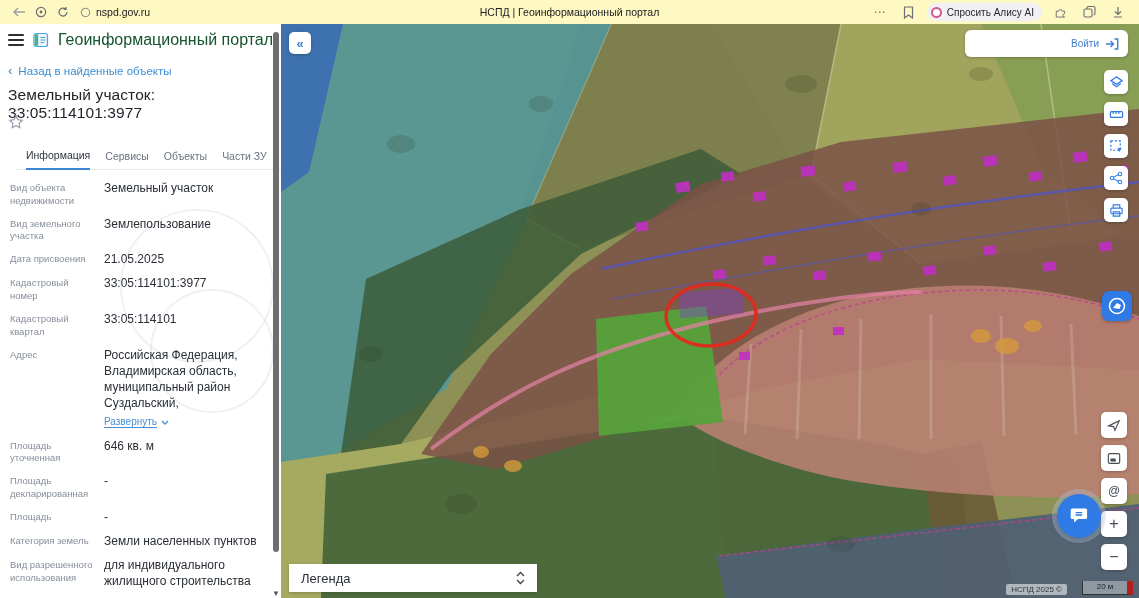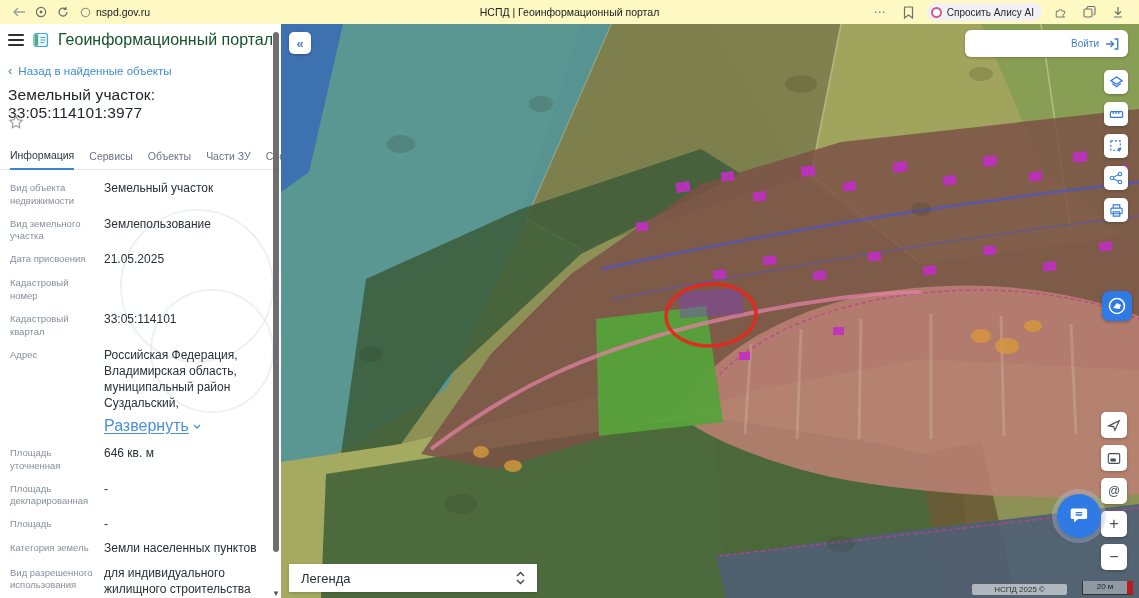--- a/index.html
+++ b/index.html
@@ -21,30 +21,30 @@
   .wm1{width:150px;height:150px;left:120px;top:185px;}
   .wm2{width:120px;height:120px;left:150px;top:265px;}
   .p-head{position:absolute;left:8px;top:7px;display:flex;align-items:center;gap:9px;}
   .burger{width:16px;display:flex;flex-direction:column;gap:3px;cursor:pointer;}
   .burger span{height:2px;background:#2e2e2e;border-radius:1px;}
   .p-title{font-size:16px;color:#14532d;font-weight:400;}
   .back{position:absolute;left:8px;top:40px;display:flex;align-items:center;gap:6px;color:#3e8ed0;font-size:11.5px;cursor:pointer;}
   .back .chev{font-size:13px;line-height:1;}
   .h1{position:absolute;left:8px;top:62px;font-size:15.5px;color:#21252b;font-weight:500;letter-spacing:.1px;}
   .star{position:absolute;left:8px;top:90px;cursor:pointer;}
-  .tabs{position:absolute;left:0;top:120px;width:281px;height:26px;border-bottom:1px solid #e5e8ec;
+  .tabs{position:absolute;left:16px;top:120px;width:281px;height:26px;border-bottom:1px solid #e5e8ec;
         display:flex;align-items:flex-end;gap:15px;padding-left:10px;box-sizing:border-box;white-space:nowrap;}
   .tab{font-size:10.5px;color:#6a7280;padding-bottom:7px;cursor:pointer;flex:0 0 auto;}
   .tab.active{color:#2f3640;border-bottom:2px solid #3a86d4;margin-bottom:-1px;}
   .tab.cut{max-width:30px;overflow:hidden;}
   .rows{position:absolute;left:10px;right:14px;top:156px;bottom:0;overflow:hidden;}
   .row{display:grid;grid-template-columns:86px 1fr;column-gap:8px;margin-bottom:8px;}
   .lbl{font-size:9.5px;line-height:1.35;color:#868e9b;padding-top:2px;}
   .val{font-size:12px;line-height:1.35;color:#2a2f36;}
-  .expand{display:inline-flex;align-items:center;gap:4px;color:#4b8fd4;font-size:16px;margin-top:4px;
+  .expand{display:inline-flex;align-items:center;gap:4px;color:#4b8fd4;font-size:10px;margin-top:4px;
           text-decoration:underline;text-underline-offset:2px;cursor:pointer;}
   .pscroll{position:absolute;right:1px;top:2px;bottom:0;width:7px;}
   .pthumb{position:absolute;left:0;top:6px;width:6px;height:520px;background:#6e6e6e;border-radius:3px;cursor:pointer;}
   .parrow{position:absolute;left:-1px;bottom:0;font-size:8px;color:#555;cursor:pointer;}
   
   .map{position:absolute;left:281px;top:24px;width:858px;height:574px;overflow:hidden;background:#8e9156;}
   .map-art{position:absolute;left:0;top:0;width:100%;height:100%;}
   .mbtn{position:absolute;background:#fff;border-radius:5px;box-shadow:0 1px 3px rgba(0,0,0,.25);
         display:flex;align-items:center;justify-content:center;cursor:pointer;}
   .collapse{left:8px;top:8px;width:22px;height:22px;color:#3f7fca;font-size:13px;font-weight:bold;}
@@ -61,21 +61,21 @@
   .zoomchar{font-size:16px;color:#454c55;line-height:1;}
   .atchar{font-size:12px;color:#454c55;}
   .chatfab{position:absolute;right:38px;bottom:60px;width:44px;height:44px;border-radius:50%;background:#2f7ae5;
            box-shadow:0 0 0 5px rgba(180,200,230,.35),0 2px 5px rgba(0,0,0,.3);
            display:flex;align-items:center;justify-content:center;cursor:pointer;}
   .legend{position:absolute;left:8px;bottom:6px;width:248px;height:28px;background:#fff;border-radius:0;
           box-shadow:0 1px 3px rgba(0,0,0,.2);display:flex;align-items:center;justify-content:space-between;
           padding:0 12px;box-sizing:border-box;cursor:pointer;}
   .legend span{font-size:13px;color:#2a2f36;}
   .attr{position:absolute;right:72px;bottom:3px;background:rgba(255,255,255,.55);font-size:8px;color:#333;
-        padding:1px 22px;border-radius:2px;}
+        padding:1px 5px;border-radius:2px;}
   .scale{position:absolute;right:6px;bottom:3px;width:44px;height:13px;border-left:1px solid #333;
          border-right:6px solid #b91c1c;border-bottom:1.5px solid #333;background:rgba(255,255,255,.35);
          font-size:8px;color:#222;text-align:center;line-height:11px;}
 </style>
 </head>
 <body>
 
 <div id="stage">
 
   <div class="browser">
@@ -180,20 +180,21 @@
       <div class="row">
           <div class="lbl">Вид земельного участка</div>
           <div class="val">Землепользование</div>
         </div>
       <div class="row">
           <div class="lbl">Дата присвоения</div>
           <div class="val">21.05.2025</div>
         </div>
       <div class="row">
           <div class="lbl">Кадастровый номер</div>
+          <div class="val">33:05:114101:3977</div>
         </div>
       <div class="row">
           <div class="lbl">Кадастровый квартал</div>
           <div class="val">33:05:114101</div>
         </div>
       <div class="row">
         <div class="lbl">Адрес</div>
         <div class="val">
           <span>Российская Федерация, Владимирская область, муниципальный район Суздальский,</span><br>
           <span class="expand">

